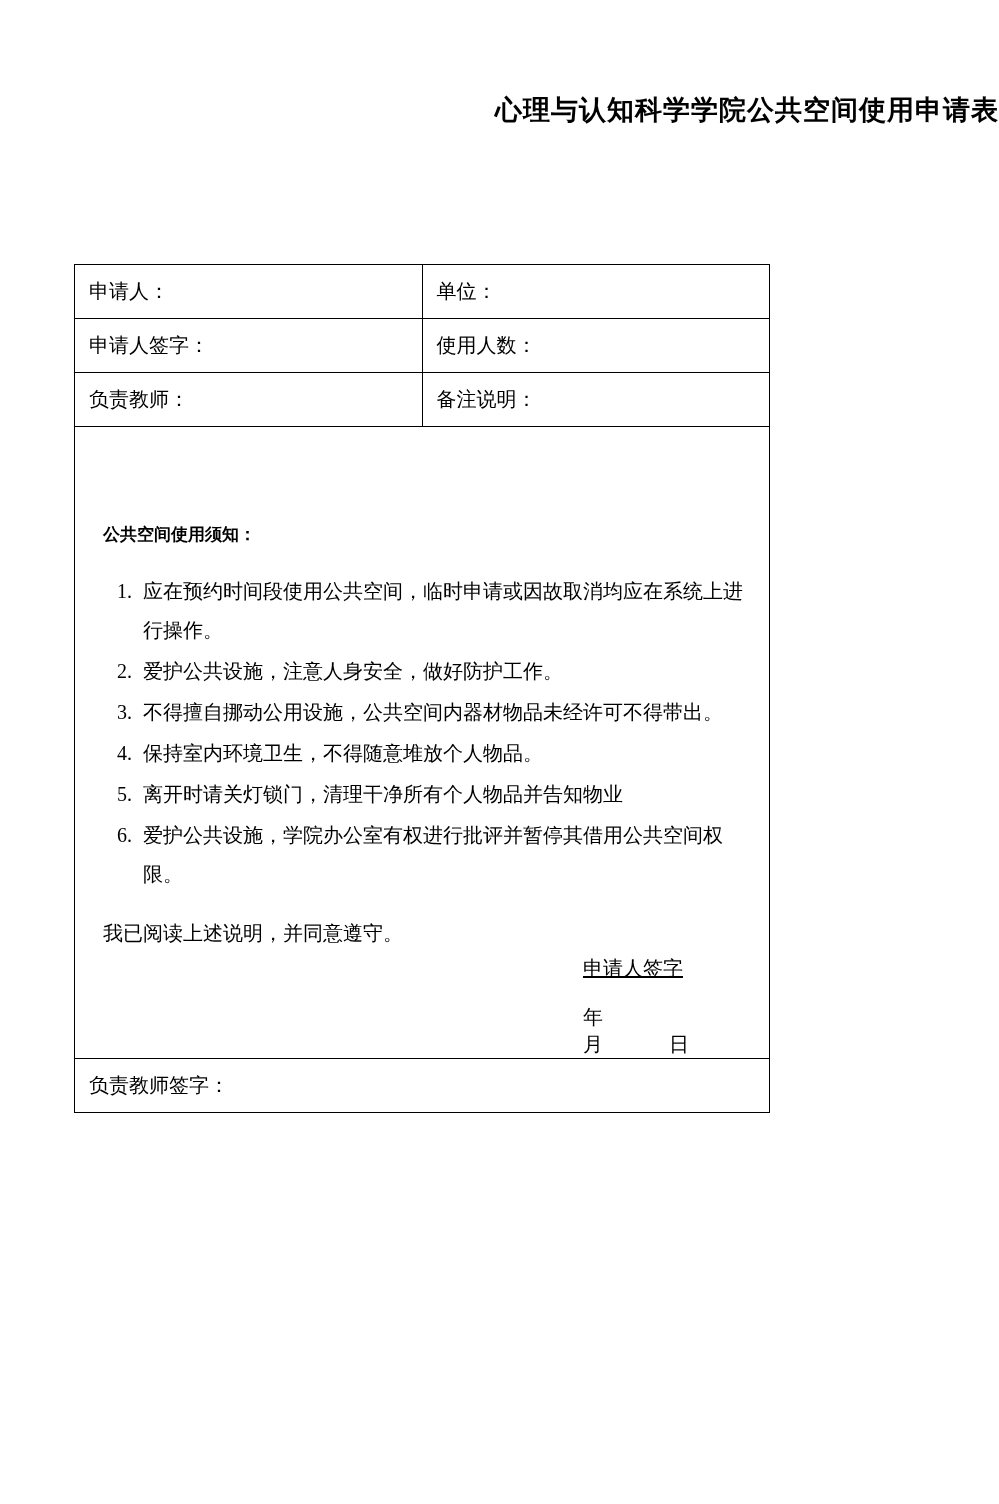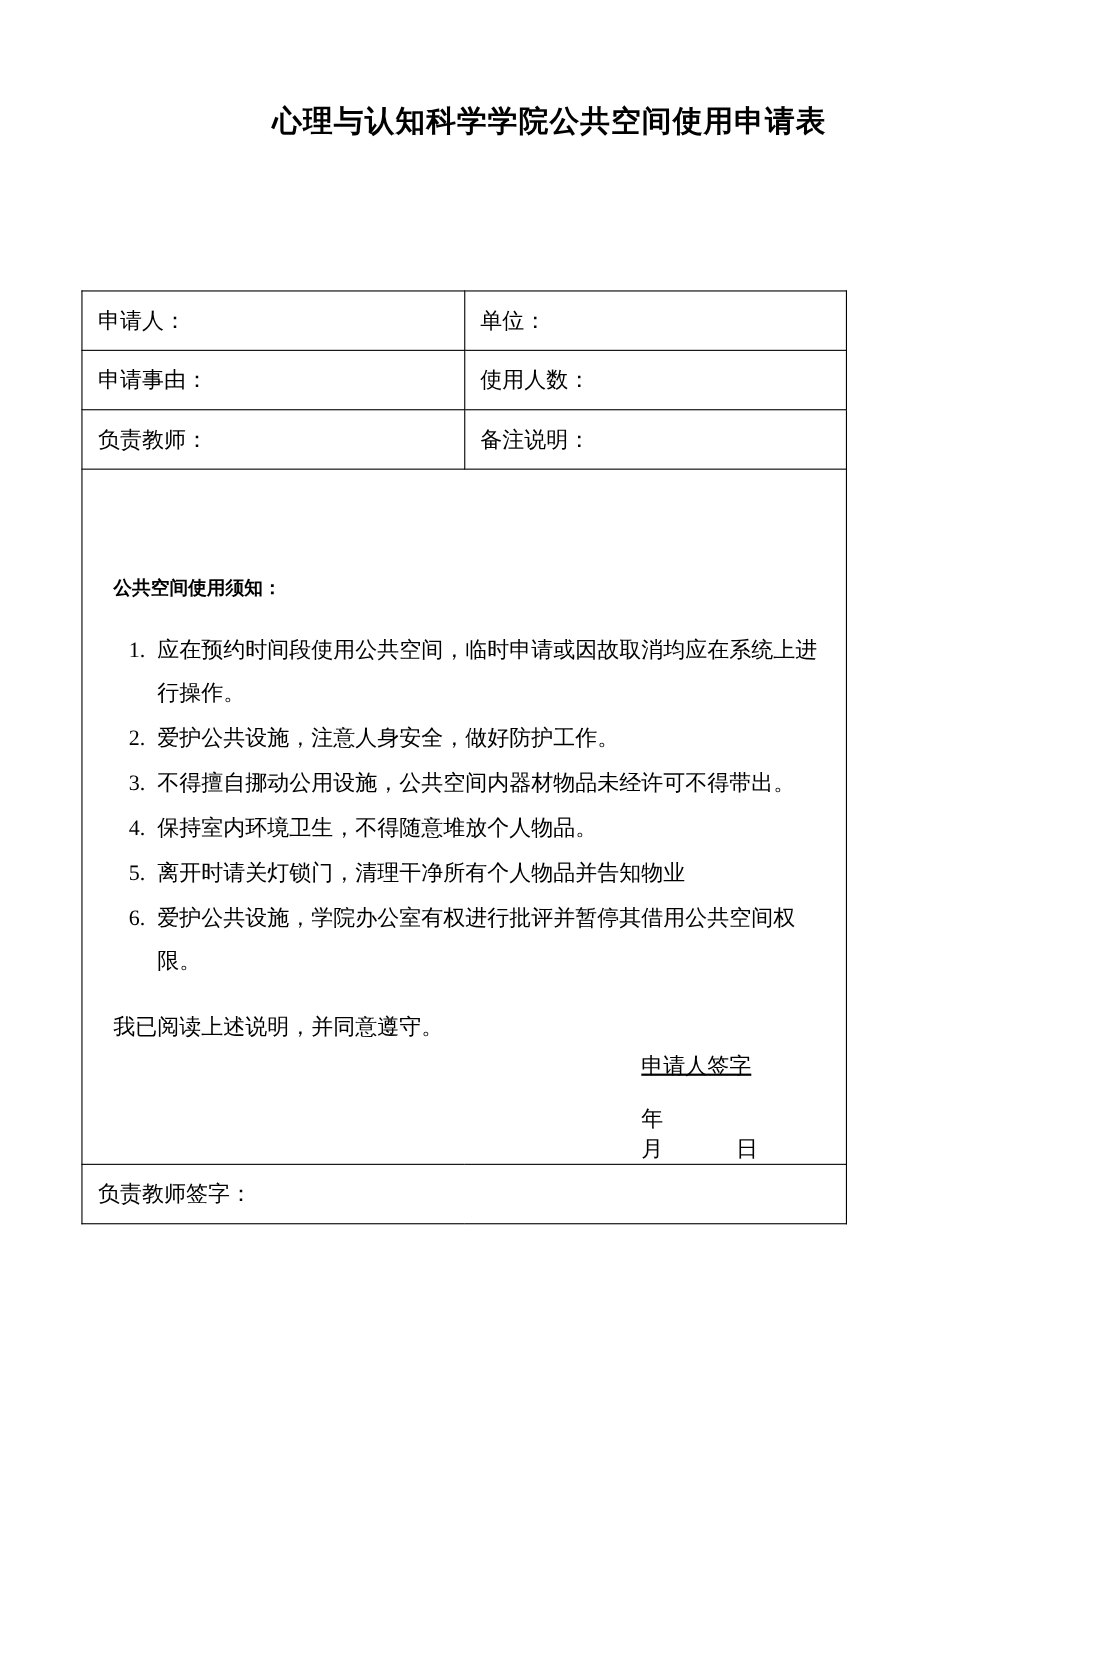--- a/index.html
+++ b/index.html
@@ -15,21 +15,21 @@
     position: relative;
   }
   .page {
     width: 999px;
     height: 1504px;
     box-sizing: border-box;
     padding: 0;
     position: relative;
   }
   .doc-title {
-    text-align: center;
+    text-align: right;
     font-family: "Liberation Sans", sans-serif;
     font-weight: bold;
     font-size: 27px;
     letter-spacing: 1px;
     margin-top: 92px;
     margin-bottom: 0;
   }
   .form-wrap {
     position: absolute;
     left: 74px;
@@ -115,21 +115,21 @@
   <h1 class="doc-title">心理与认知科学学院公共空间使用申请表</h1>
 
   <div class="form-wrap">
     <table class="form">
       <tbody>
         <tr>
           <td class="cell-left">申请人：</td>
           <td class="cell-right">单位：</td>
         </tr>
         <tr>
-          <td class="cell-left">申请事由：</td>
+          <td class="cell-left">申请人签字：</td>
           <td class="cell-right">使用人数：</td>
         </tr>
         <tr>
           <td class="cell-left">负责教师：</td>
           <td class="cell-right">备注说明：</td>
         </tr>
         <tr>
           <td class="notice-cell" colspan="2">
             <div class="notice-inner">
               <div class="notice-title">公共空间使用须知：</div>

